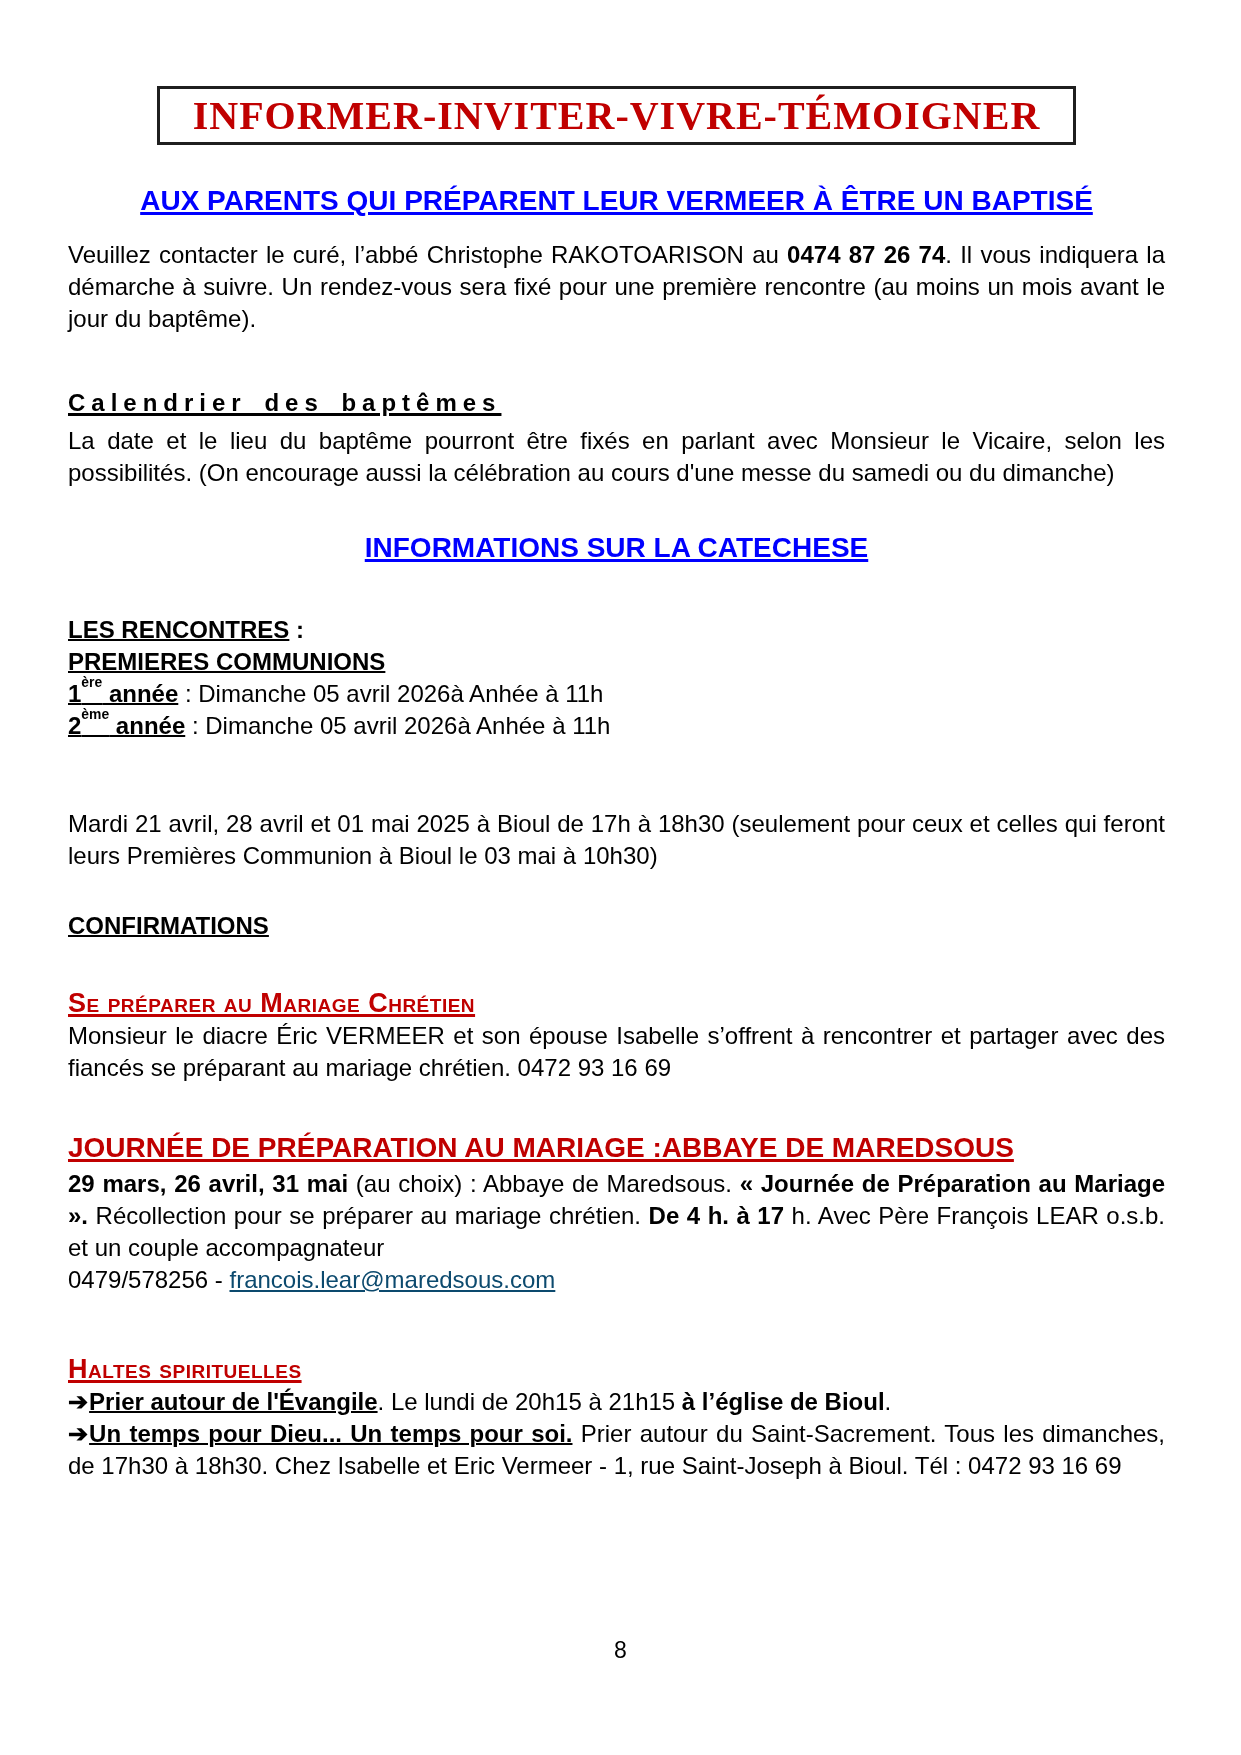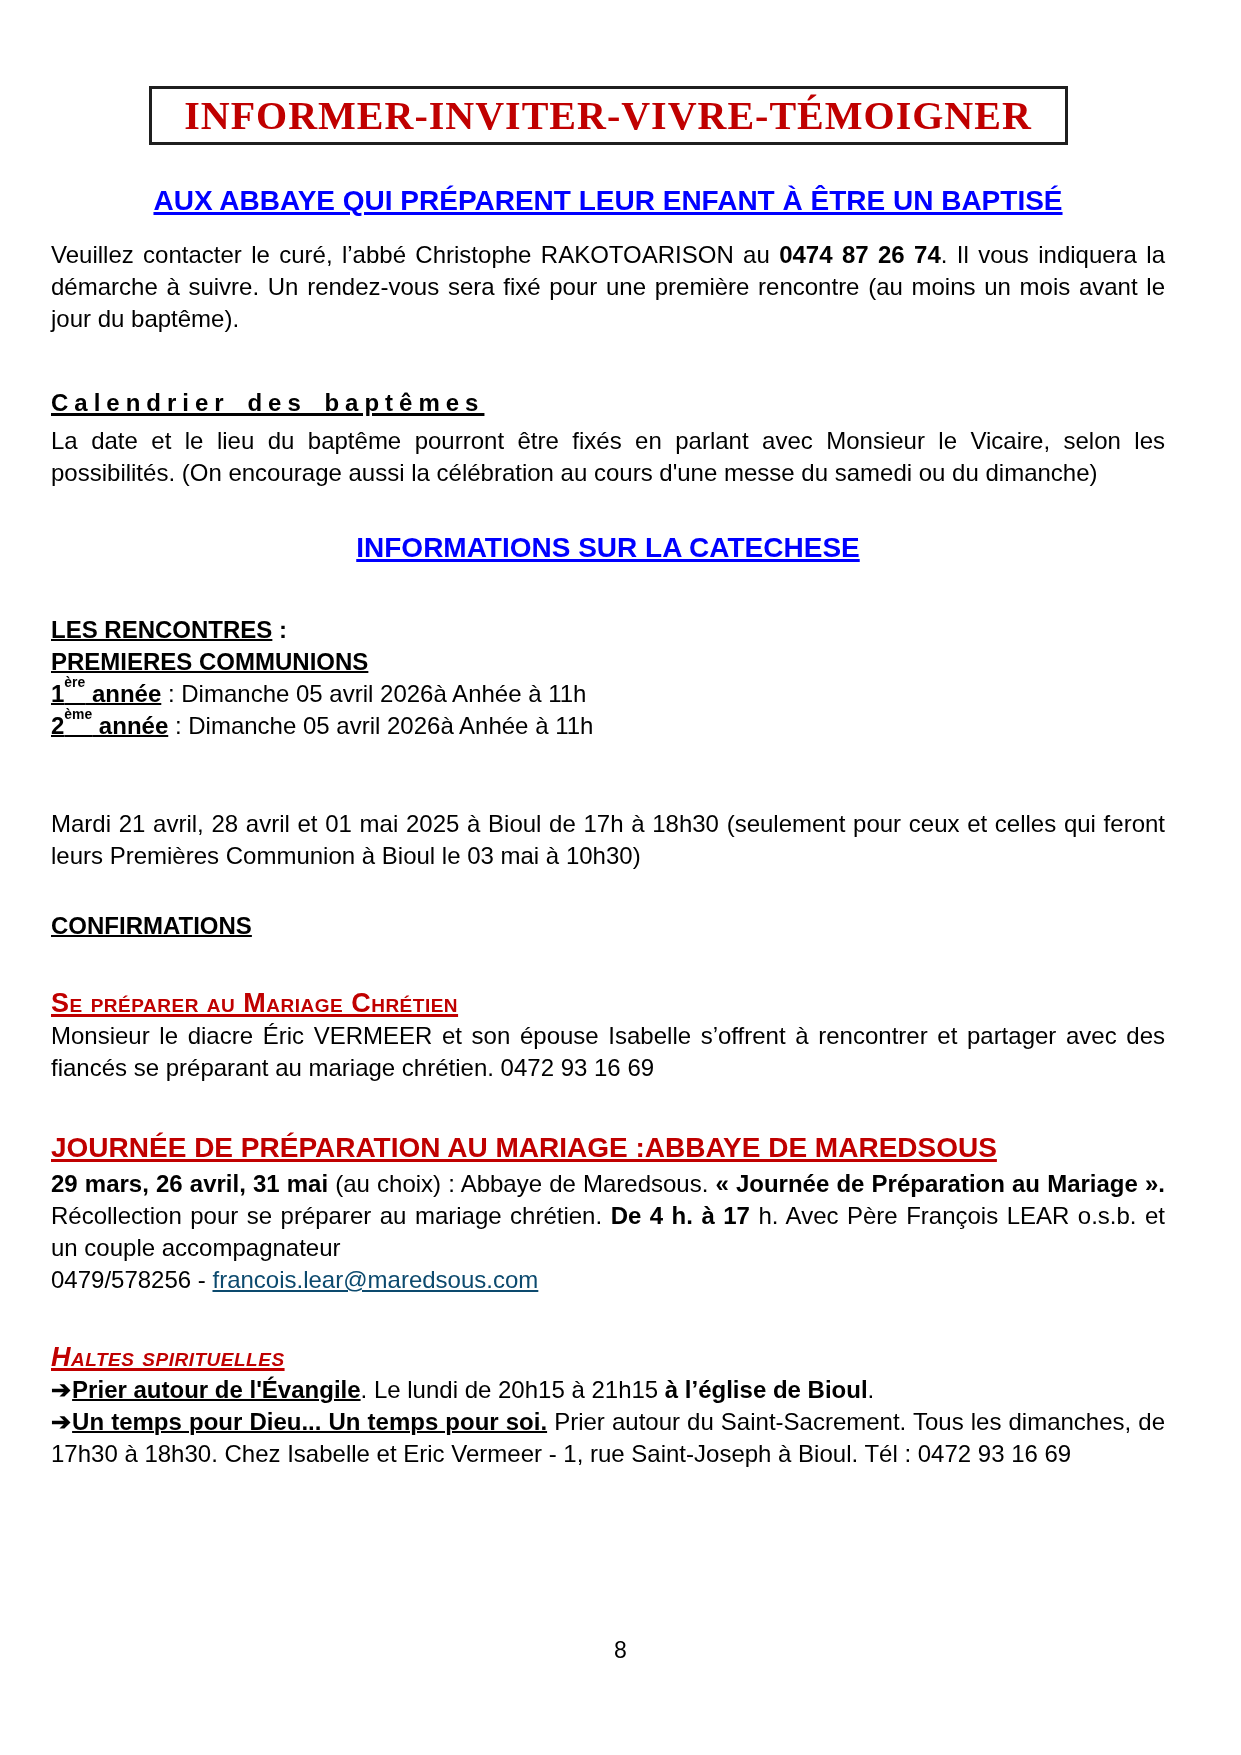--- a/index.html
+++ b/index.html
@@ -6,21 +6,21 @@
   .page {
     position: relative;
     width: 1241px;
     height: 1755px;
     box-sizing: border-box;
     background: #ffffff;
     color: #000000;
     font-family: "Liberation Sans", sans-serif;
     font-size: 24px;
     line-height: 32px;
-    padding: 86px 76px 0 51px;
+    padding: 86px 76px 0 68px;
     overflow: hidden;
   }
   p { margin:0; }
   .just { text-align: justify; }
   .b { font-weight: bold; }
   .bu { font-weight: bold; text-decoration: underline; text-decoration-thickness: 2px; }
   sup { font-size: 0.58em; line-height: 0; position: relative; top: -0.45em; }
 
   .title-box {
     width: 913px;
@@ -63,21 +63,21 @@
   .h-red {
     color: #C00000;
     font-weight: bold;
     text-decoration: underline;
     text-decoration-thickness: 3px;
   }
   .sc { font-variant: small-caps; font-size: 27px; line-height: 34px; letter-spacing: 0.5px; }
   .h-mariage  { margin-top: 44px; }
   .h-journee  { margin-top: 46px; font-size: 28px; line-height: 36px; }
   .p-journee  { margin-top: 2px; }
-  .h-haltes   { margin-top: 44px; font-style: italic; }
+  .h-haltes   { margin-top: 56px; }
 
   .arrow { font-weight: bold; margin-right: 1px; }
   a.link { color: #0c4a6e; text-decoration: underline; cursor: pointer; }
 
   .page-num {
     position: absolute;
     left: 0; right: 0;
     top: 1636px;
     text-align: center;
     font-size: 23px;
@@ -86,21 +86,21 @@
 </style>
 </head>
 <body>
 
 <div class="page">
 
   <div class="title-box">
     <span>INFORMER-INVITER-VIVRE-TÉMOIGNER</span>
   </div>
 
-  <div class="h-blue h-bapteme">AUX ABBAYE QUI PRÉPARENT LEUR ENFANT À ÊTRE UN BAPTISÉ</div>
+  <div class="h-blue h-bapteme">AUX PARENTS QUI PRÉPARENT LEUR VERMEER À ÊTRE UN BAPTISÉ</div>
 
   <p class="just p-intro"><span>Veuillez contacter le curé, l’abbé Christophe RAKOTOARISON au </span><span class="b">0474 87 26 74</span><span>. Il vous indiquera la démarche à suivre. Un rendez-vous sera fixé pour une première rencontre (au moins un mois avant le jour du baptême).</span></p>
 
   <div class="h-cal">Calendrier des baptêmes</div>
   <p class="just p-cal">La date et le lieu du baptême pourront être fixés en parlant avec Monsieur le Vicaire, selon les possibilités. (On encourage aussi la célébration au cours d'une messe du samedi ou du dimanche)</p>
 
   <div class="h-blue h-catechese">INFORMATIONS SUR LA CATECHESE</div>
 
   <div class="blk-rencontres">
     <div><span class="bu">LES RENCONTRES</span><span class="b"> :</span></div>

